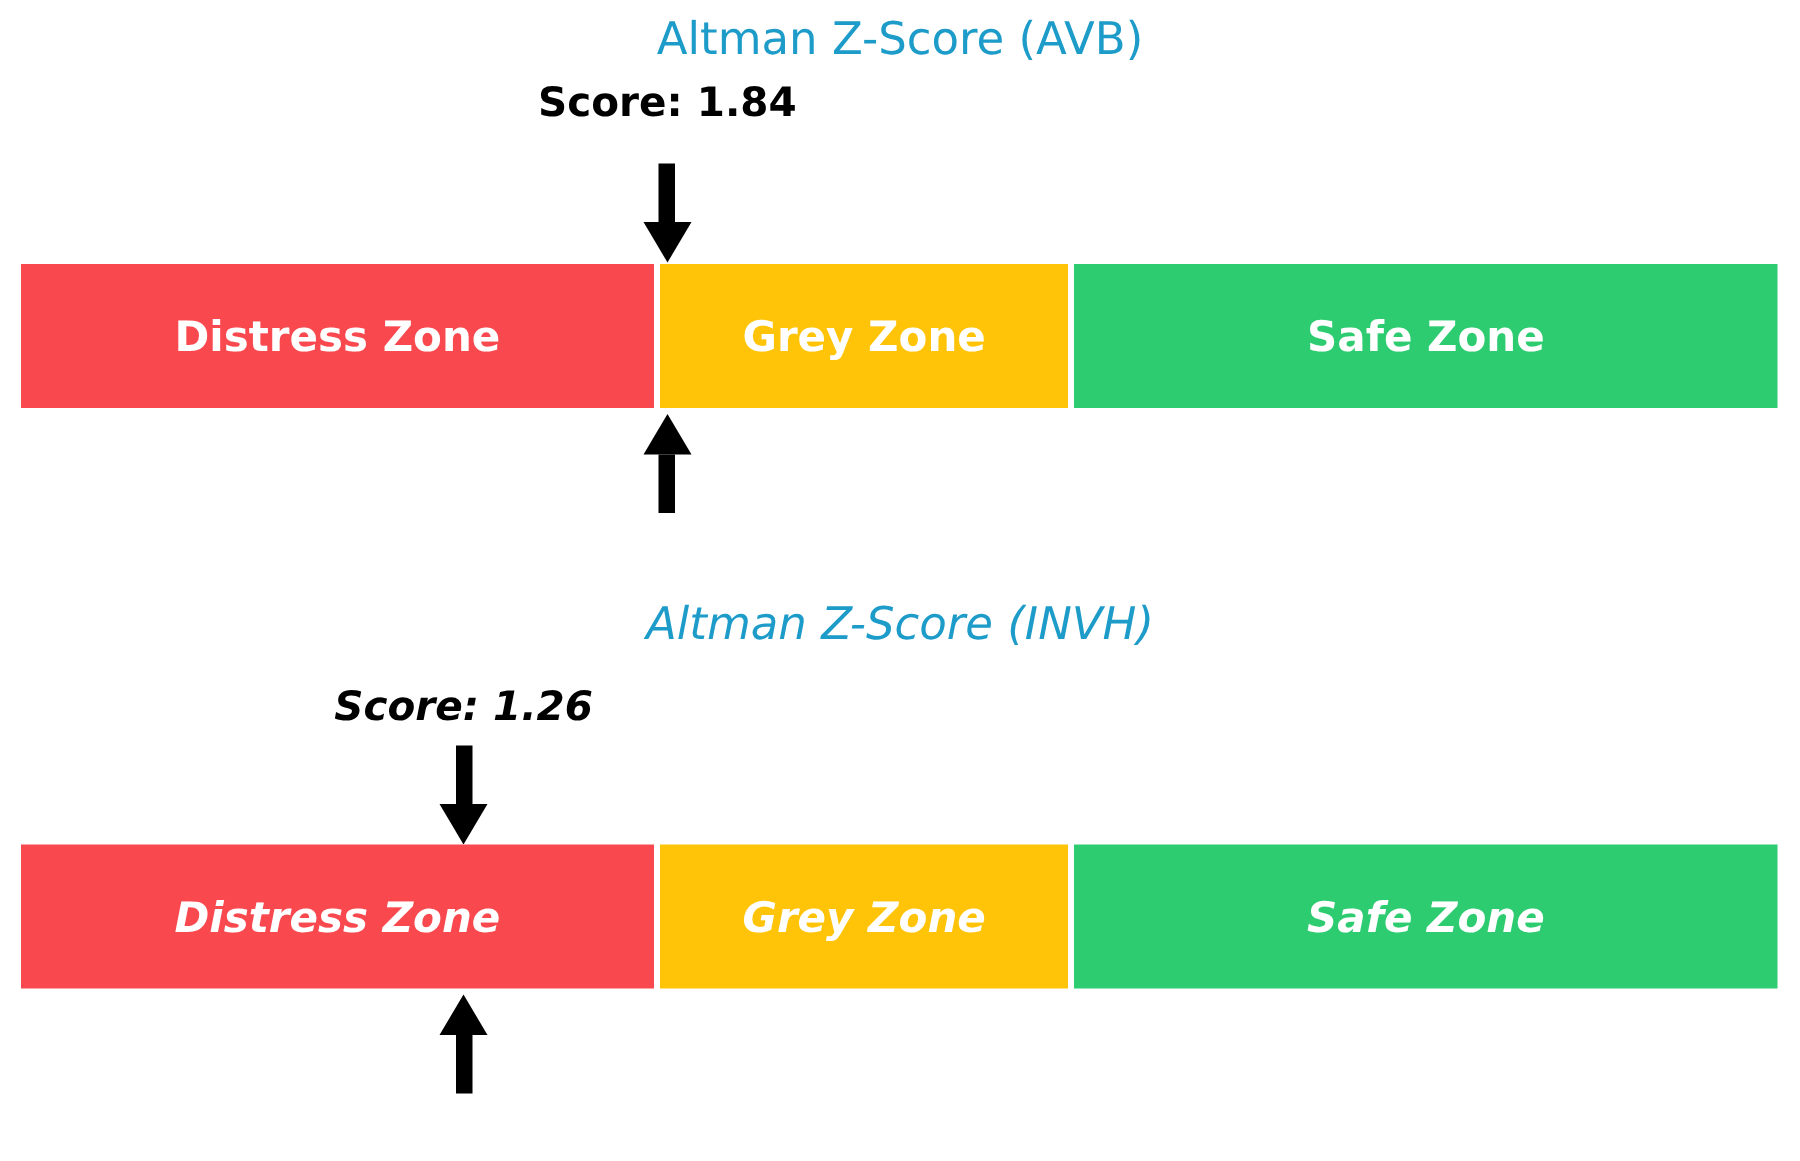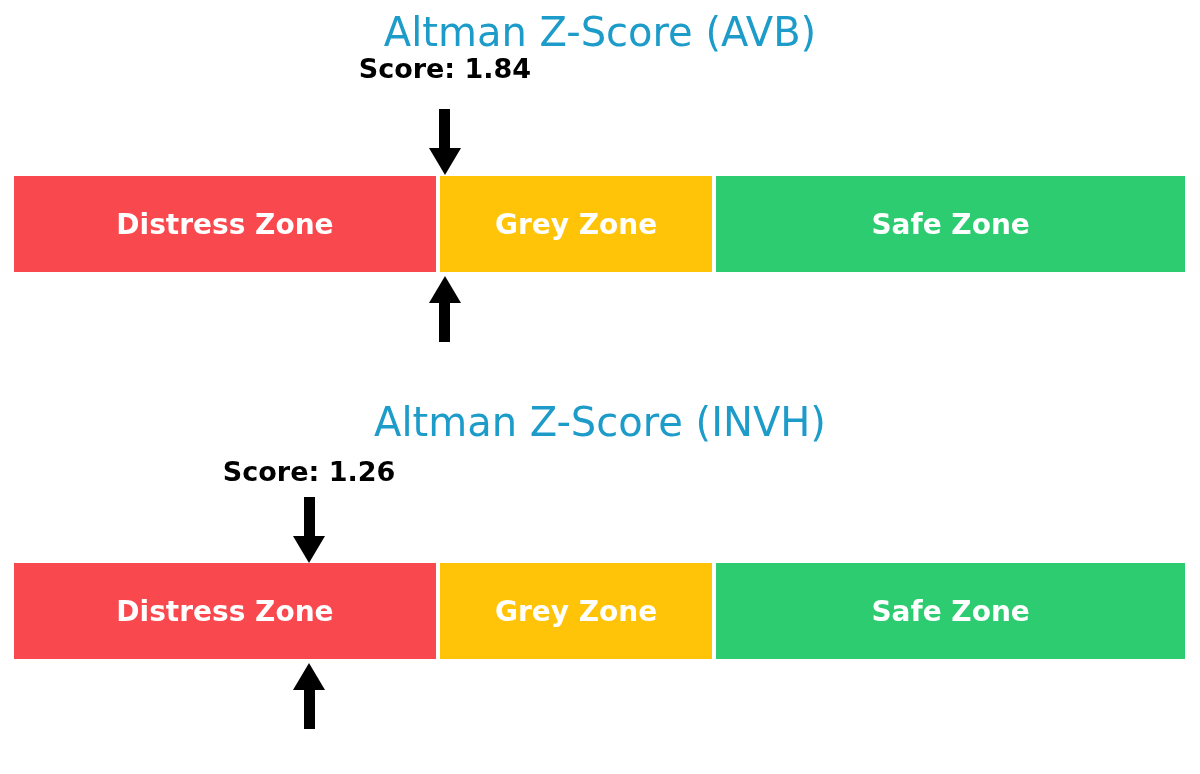--- a/index.html
+++ b/index.html
@@ -4,25 +4,25 @@
 <style>
   html, body { margin: 0; padding: 0; background: #ffffff; }
   body {
     font-family: "DejaVu Sans", "Liberation Sans", sans-serif;
     width: 1200px; height: 774px; overflow: hidden;
   }
   #figure { position: relative; width: 1200px; height: 774px; background: #fff; }
 
   .chart { position: absolute; left: 0; width: 1200px; height: 387px; }
   .chart-0 { top: 0;   --title-top: 9px;  --score-top: 53px; --arrowd-top: 109px; --bar-top: 176px; --arrowu-top: 276px; }
-  .chart-1 { top: 387px; --title-top: 12px; --score-top: 69px; --arrowd-top: 110px; --bar-top: 176px; --arrowu-top: 276px; }
+  .chart-1 { top: 387px; font-style: italic; --title-top: 12px; --score-top: 69px; --arrowd-top: 110px; --bar-top: 176px; --arrowu-top: 276px; }
 
   .chart-title {
     position: absolute; top: var(--title-top); left: 0; width: 100%;
-    text-align: center; font-size: 40px; font-weight: 400; letter-spacing: 0;
+    text-align: center; font-size: 30px; font-weight: 400; letter-spacing: 0;
   }
   .score-label {
     position: absolute; top: var(--score-top); transform: translateX(-50%);
     font-size: 27px; font-weight: 700; white-space: nowrap;
   }
 
   .arrow {
     position: absolute; transform: translateX(-50%);
     display: flex; flex-direction: column; align-items: center;
   }

